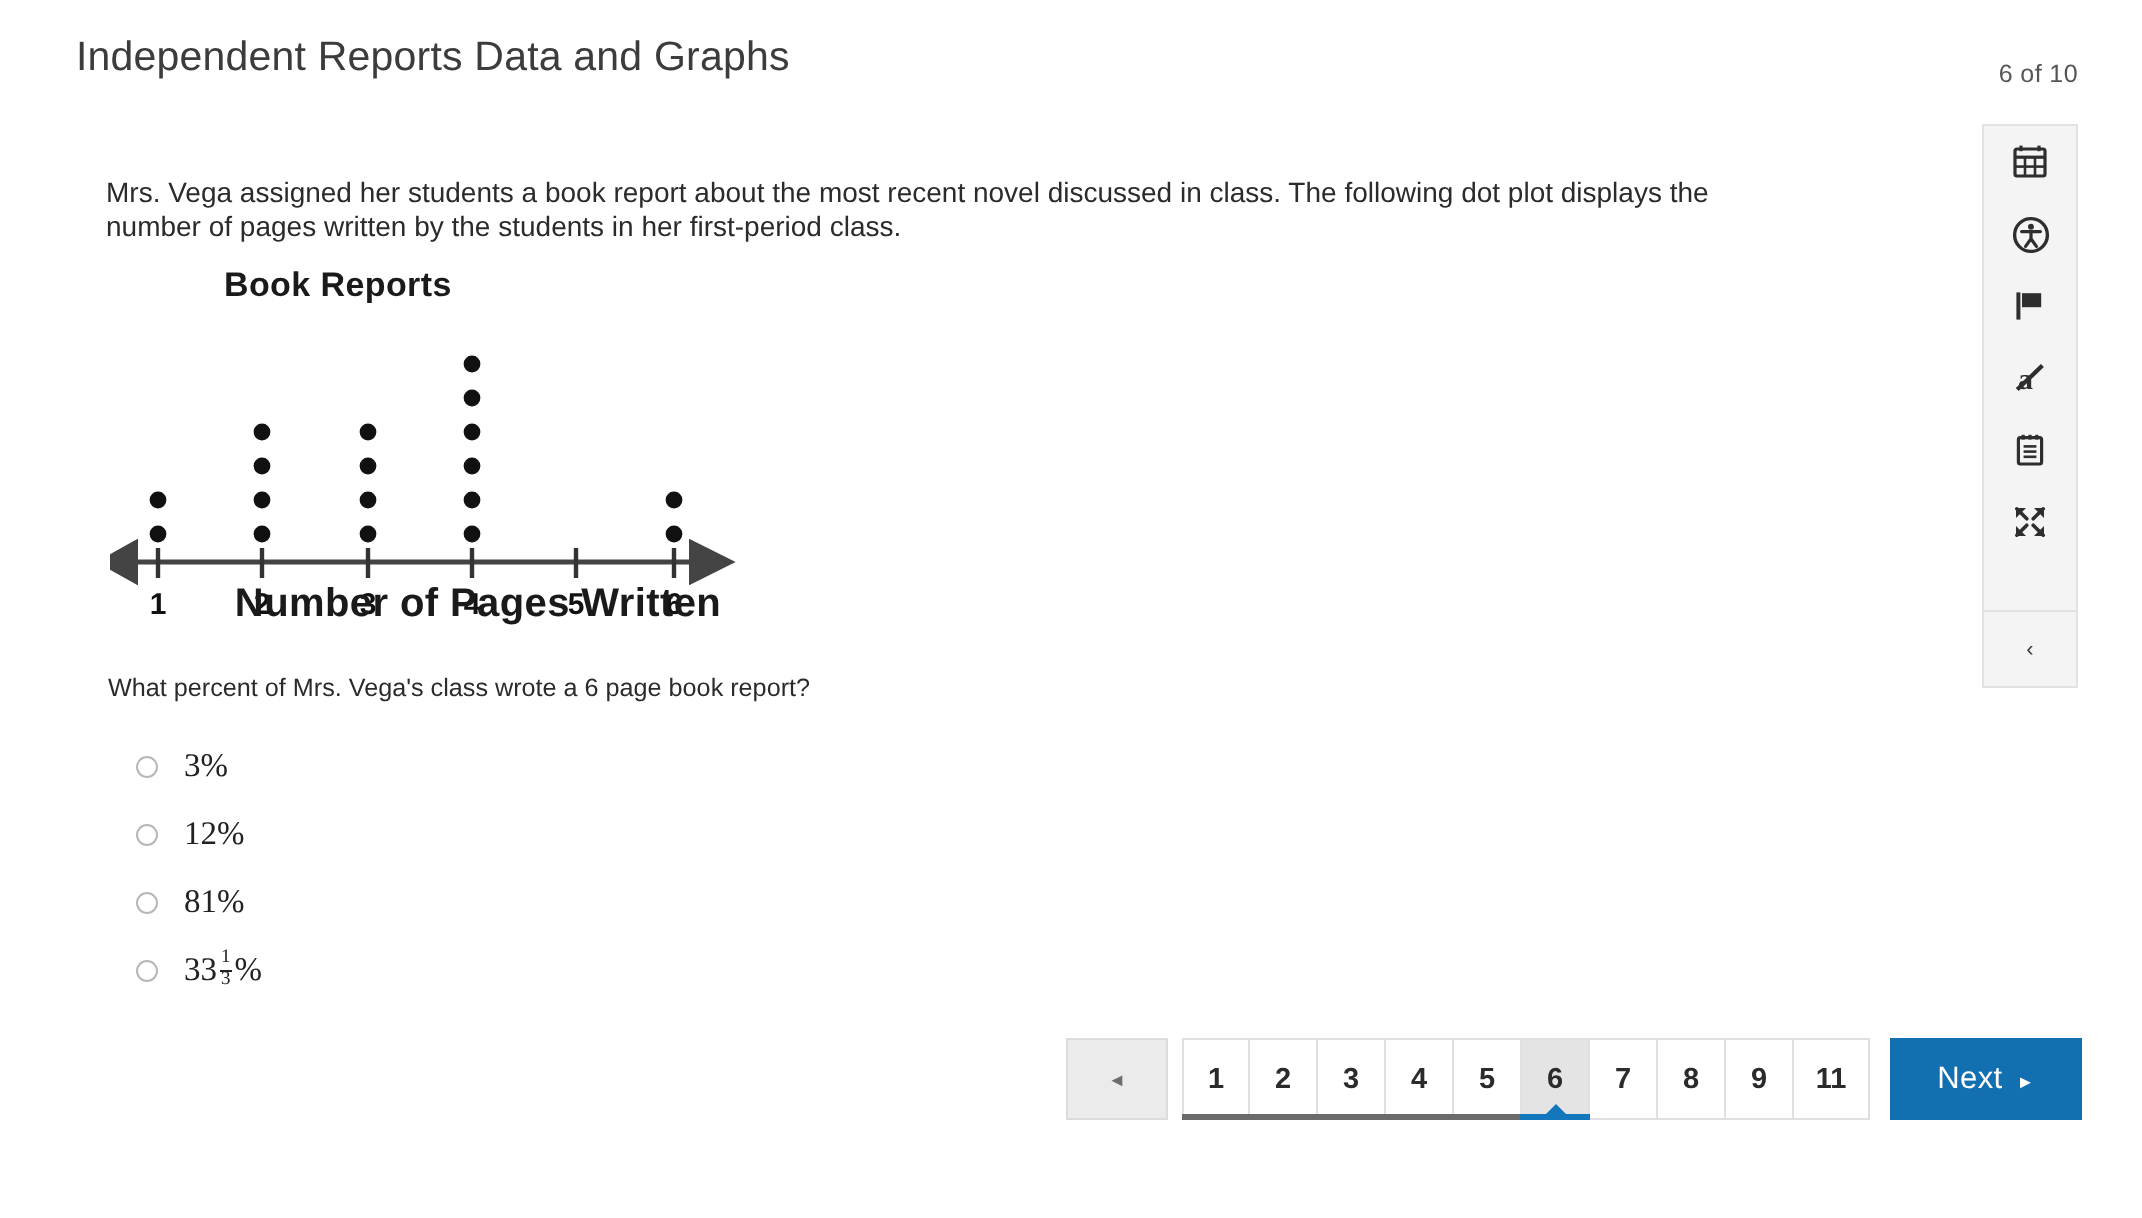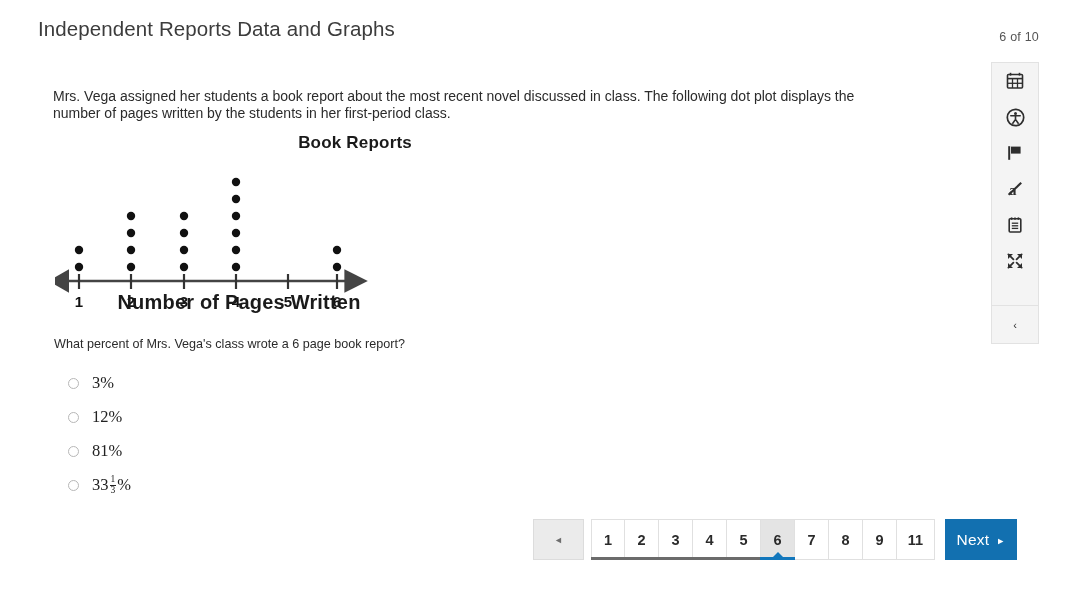--- a/index.html
+++ b/index.html
@@ -25,21 +25,21 @@
 
   
   .stimulus {
     position: absolute; left: 53px; top: 88px; width: 845px;
     font-size: 14px; line-height: 17px; color: #2b2b2b;
   }
 
   
   .dotplot { position: absolute; left: 55px; top: 133px; width: 330px; height: 185px; }
   .dp-title {
-    text-align: right; width: 300px; margin-left: 57px;
+    text-align: left; width: 300px; margin-left: 57px;
     font-size: 17px; font-weight: bold; color: #1a1a1a;
     letter-spacing: .2px;
   }
   .dp-svg { position: absolute; left: 0; top: 26px; }
   .dp-xlabel {
     position: absolute; left: 0; top: 158px; width: 320px;
     text-align: center; font-size: 20px; font-weight: bold; color: #1a1a1a;
     letter-spacing: .2px; padding-left: 48px;
   }
 
@@ -120,21 +120,21 @@
     content: ""; position: absolute; left: -1px; right: -1px; bottom: -1px;
     height: 3px; background: #1277bc;
   }
   .pg-caret {
     position: absolute; left: 50%; bottom: 2px; transform: translateX(-50%);
     width: 0; height: 0;
     border-left: 5px solid transparent; border-right: 5px solid transparent;
     border-bottom: 5px solid #1277bc;
   }
   .pg-next {
-    margin-left: 10px; width: 72px; background: #1270b0;
+    margin-left: 10px; width: 96px; background: #1270b0;
     display: flex; align-items: center; justify-content: center;
     color: #fff; font-size: 15.5px; cursor: pointer; letter-spacing: .2px;
   }
   .pg-next .arrow { font-size: 9px; margin-left: 7px; position: relative; top: 1px; }
 </style>
 </head>
 <body>
 
 <div class="page">
 

